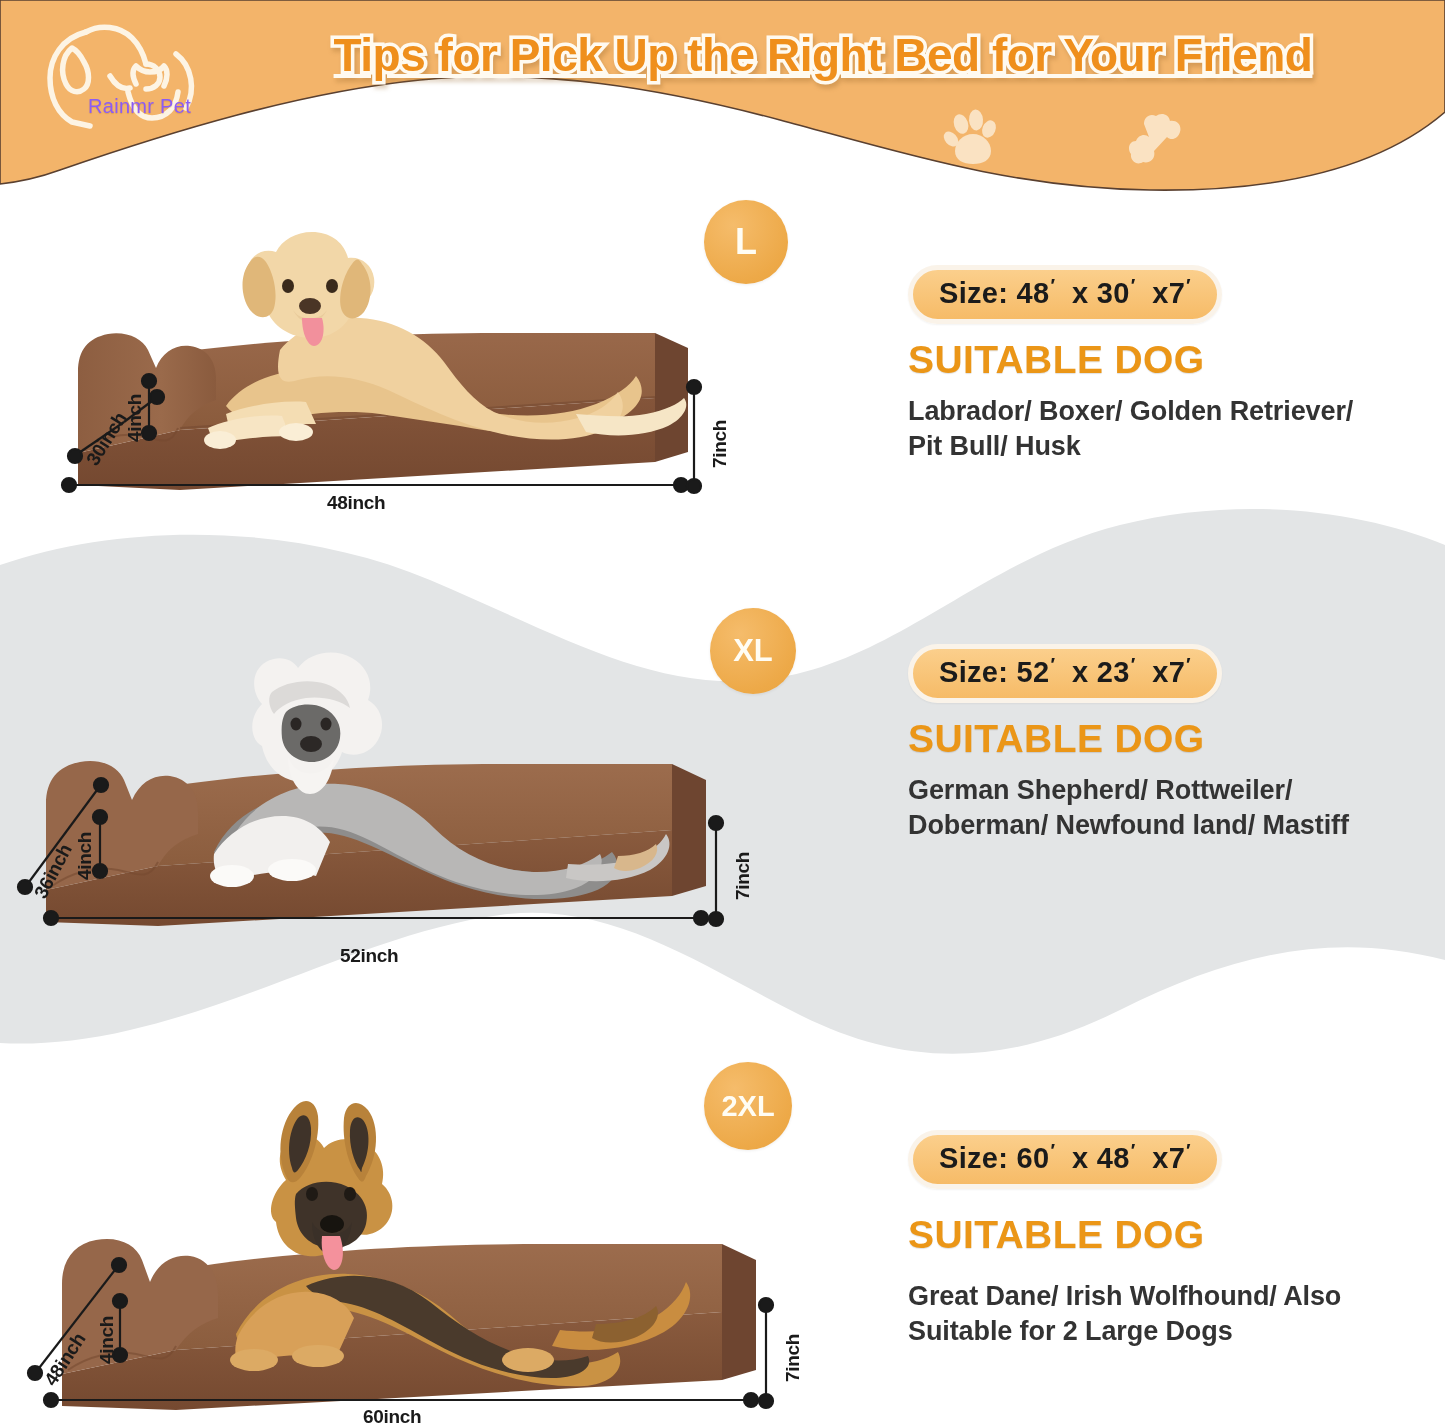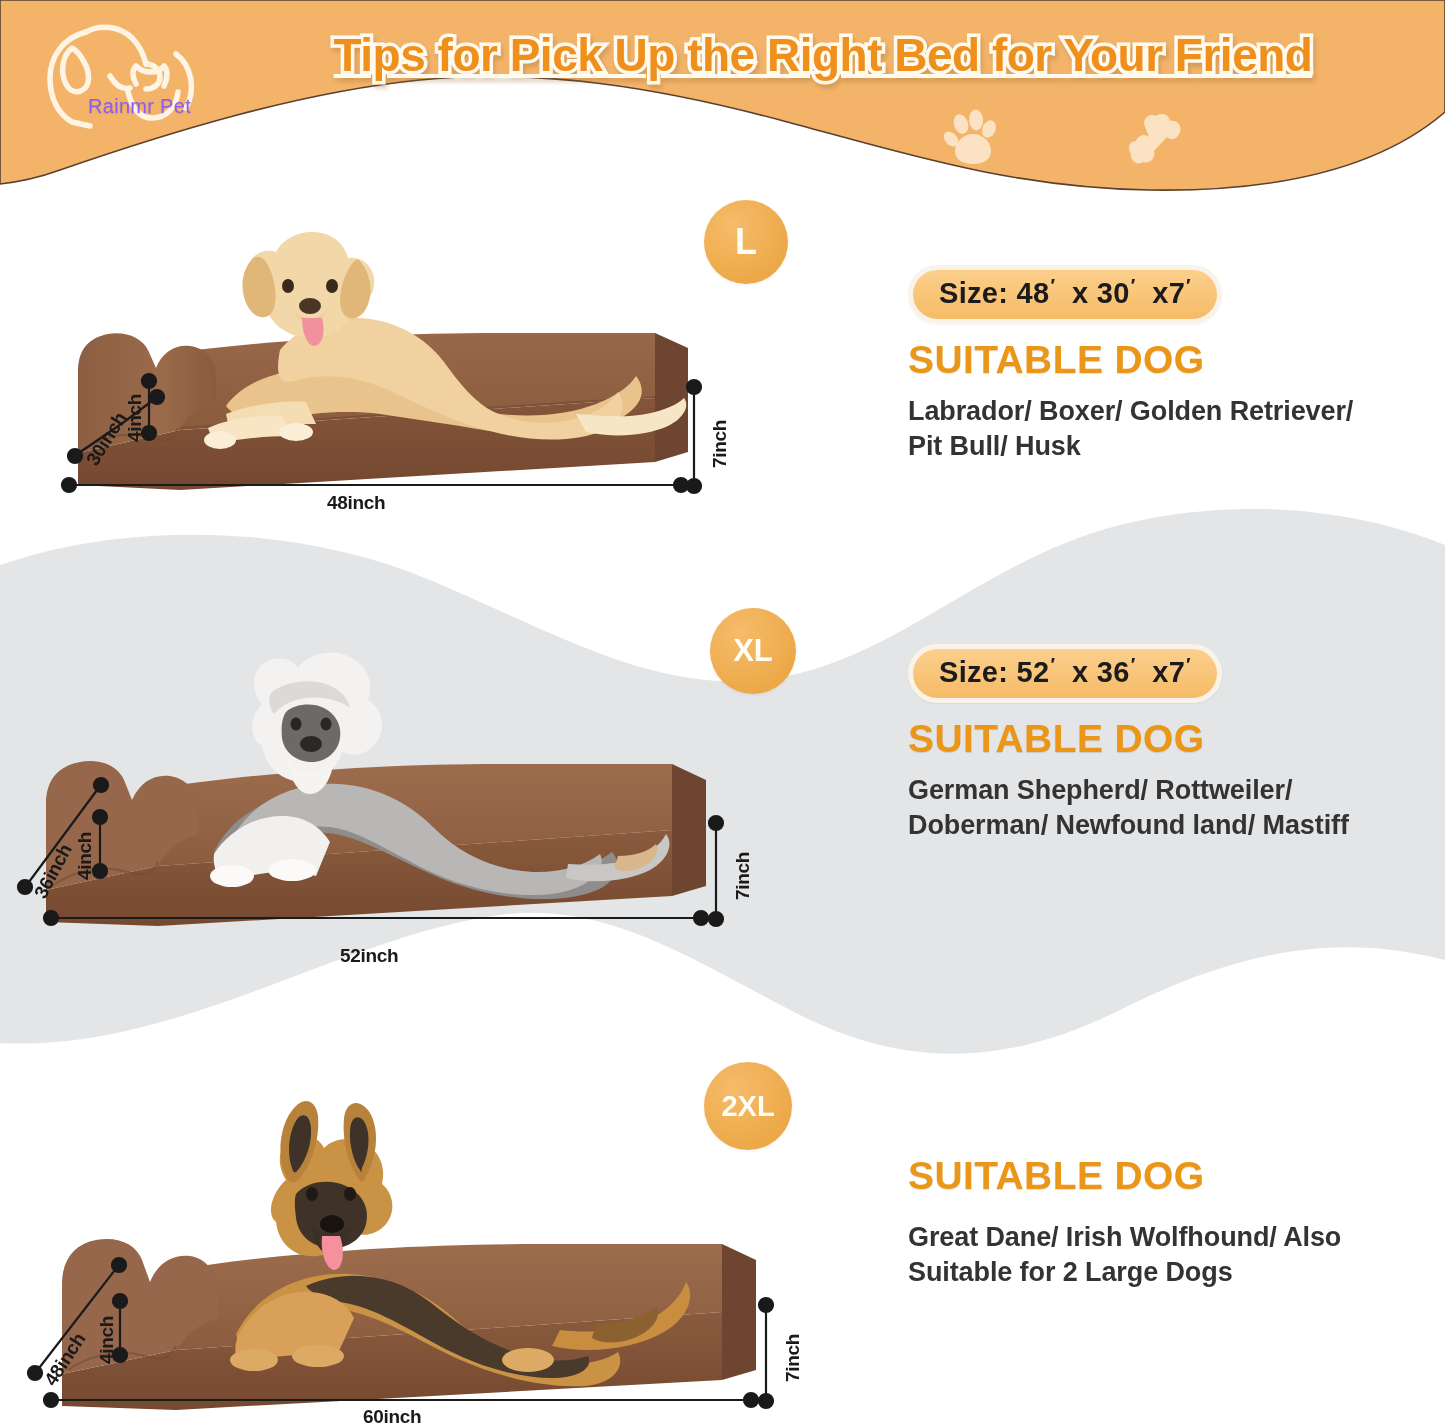--- a/index.html
+++ b/index.html
@@ -429,21 +429,21 @@
   </div>
 
   <div class="size-badge" style="left:710px; top:608px; width:86px; height:86px; font-size:31px;">
     <span>XL</span>
   </div>
 
   <div class="info-panel" style="left:908px; top:644px;">
     <div class="size-pill">
       <span>Size:</span>
       <span>52</span><sup>′</sup>
-      &nbsp;x&nbsp;<span>36</span><sup>′</sup>
+      &nbsp;x&nbsp;<span>23</span><sup>′</sup>
       &nbsp;x<span>7</span><sup>′</sup>
     </div>
     <div class="suitable-title">SUITABLE DOG</div>
     <div class="breed-list">
       <div>German Shepherd/ Rottweiler/</div>
       <div>Doberman/ Newfound land/ Mastiff</div>
     </div>
   </div>
 
   <div class="bed-block" style="left:0px; top:1080px; width:860px; height:340px;">
@@ -544,20 +544,26 @@
     <div class="dim-label vert" style="left:96px; top:284px;">4inch</div>
     <div class="dim-label" style="left:363px; top:326px;">60inch</div>
     <div class="dim-label vert" style="left:782px; top:302px;">7inch</div>
   </div>
 
   <div class="size-badge" style="left:704px; top:1062px; width:88px; height:88px; font-size:29px;">
     <span>2XL</span>
   </div>
 
   <div class="info-panel" style="left:908px; top:1130px;">
+    <div class="size-pill">
+      <span>Size:</span>
+      <span>60</span><sup>′</sup>
+      &nbsp;x&nbsp;<span>48</span><sup>′</sup>
+      &nbsp;x<span>7</span><sup>′</sup>
+    </div>
     <div class="suitable-title" style="margin-top:24px;">SUITABLE DOG</div>
     <div class="breed-list" style="margin-top:22px;">
       <div>Great Dane/ Irish Wolfhound/ Also</div>
       <div>Suitable for 2 Large Dogs</div>
     </div>
   </div>
 
 </div>
 
 </body></html>

